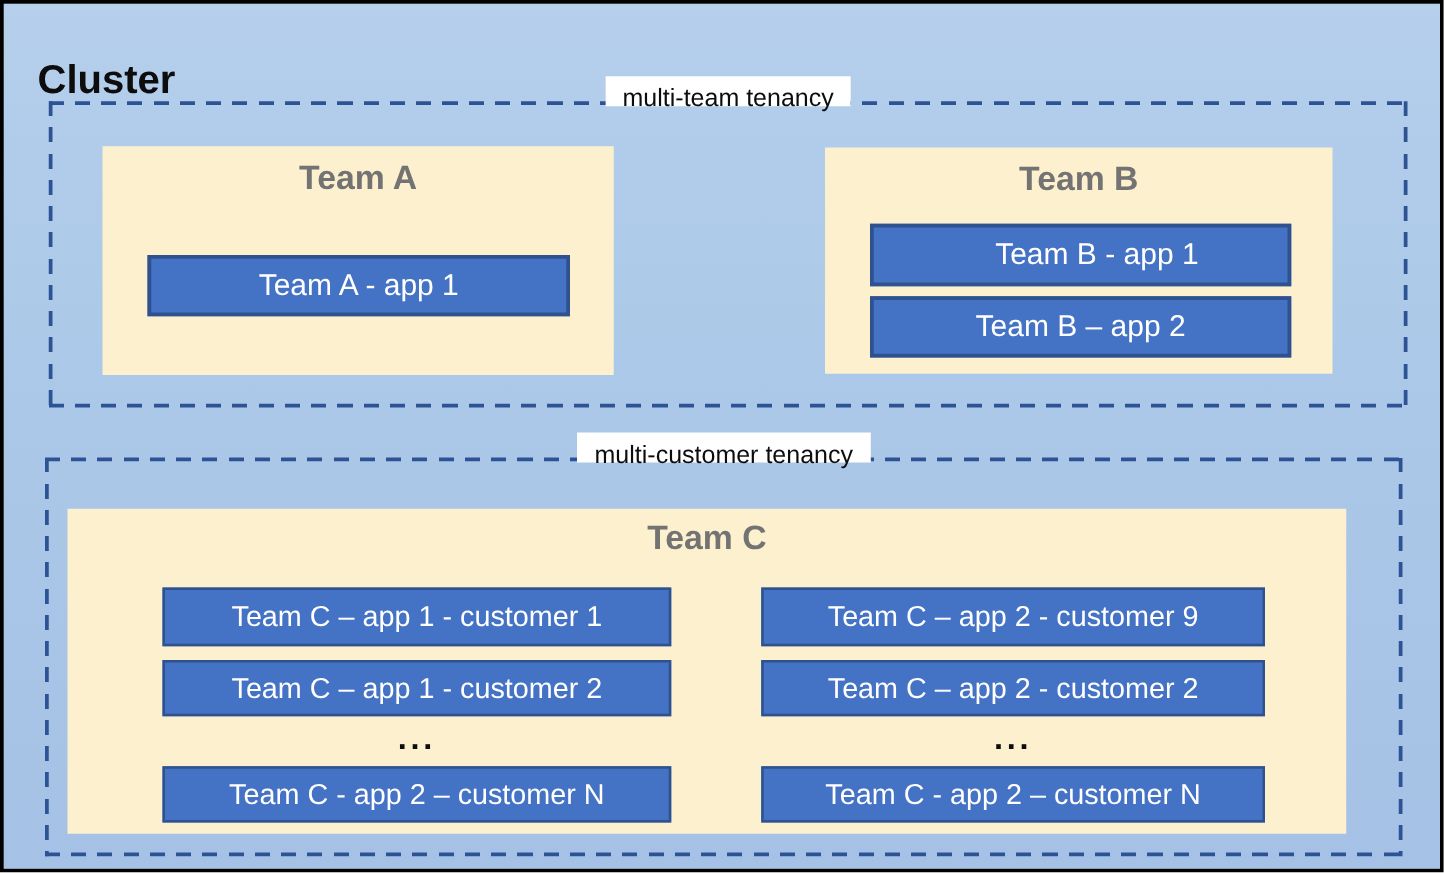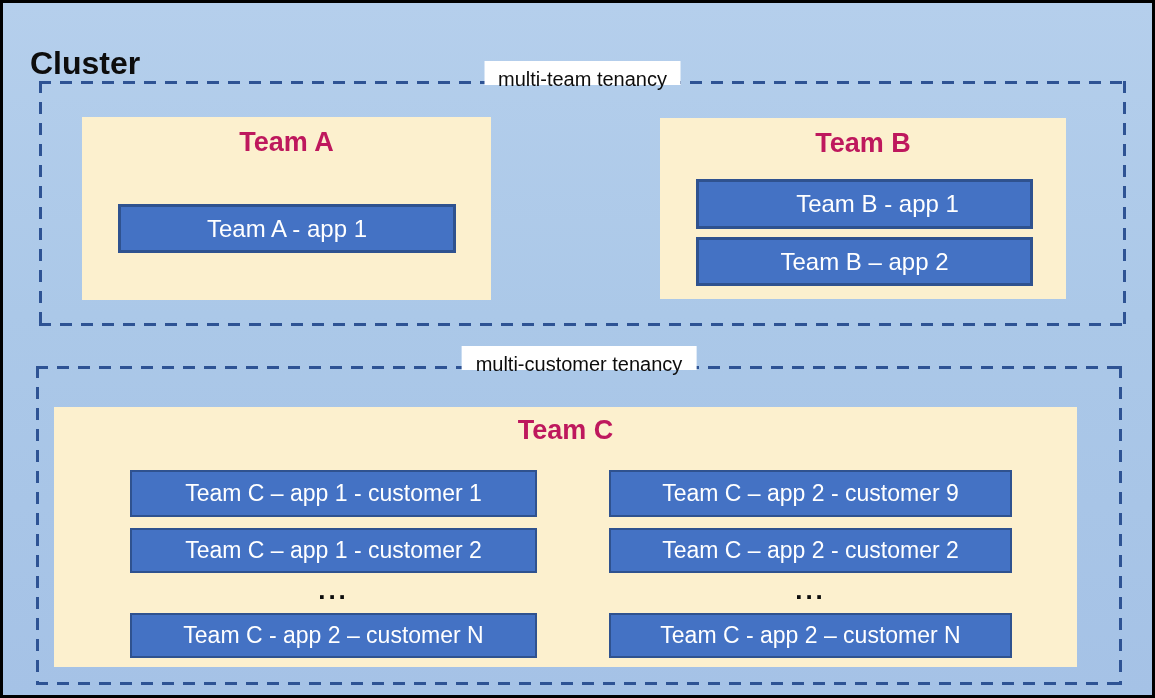--- a/index.html
+++ b/index.html
@@ -47,21 +47,21 @@
     position:absolute;
     background:#FCF0CE;
   }
   .team-a{left:43px;top:36px;width:409px;height:183px;}
   .team-b{left:621px;top:37px;width:406px;height:181px;}
   .team-c{left:18px;top:41px;width:1023px;height:260px;}
 
   .team-title{
     position:absolute;left:0;right:0;top:10px;
     text-align:center;
-    font-size:27px;font-weight:700;color:#be185d;
+    font-size:27px;font-weight:700;color:#737373;
   }
   .team-c .team-title{top:8px;}
 
   .app{
     position:absolute;
     background:#4472C4;
     border:3px solid #2F528F;
     color:#FFFFFF;
     display:flex;align-items:center;justify-content:center;
     font-size:24px;

